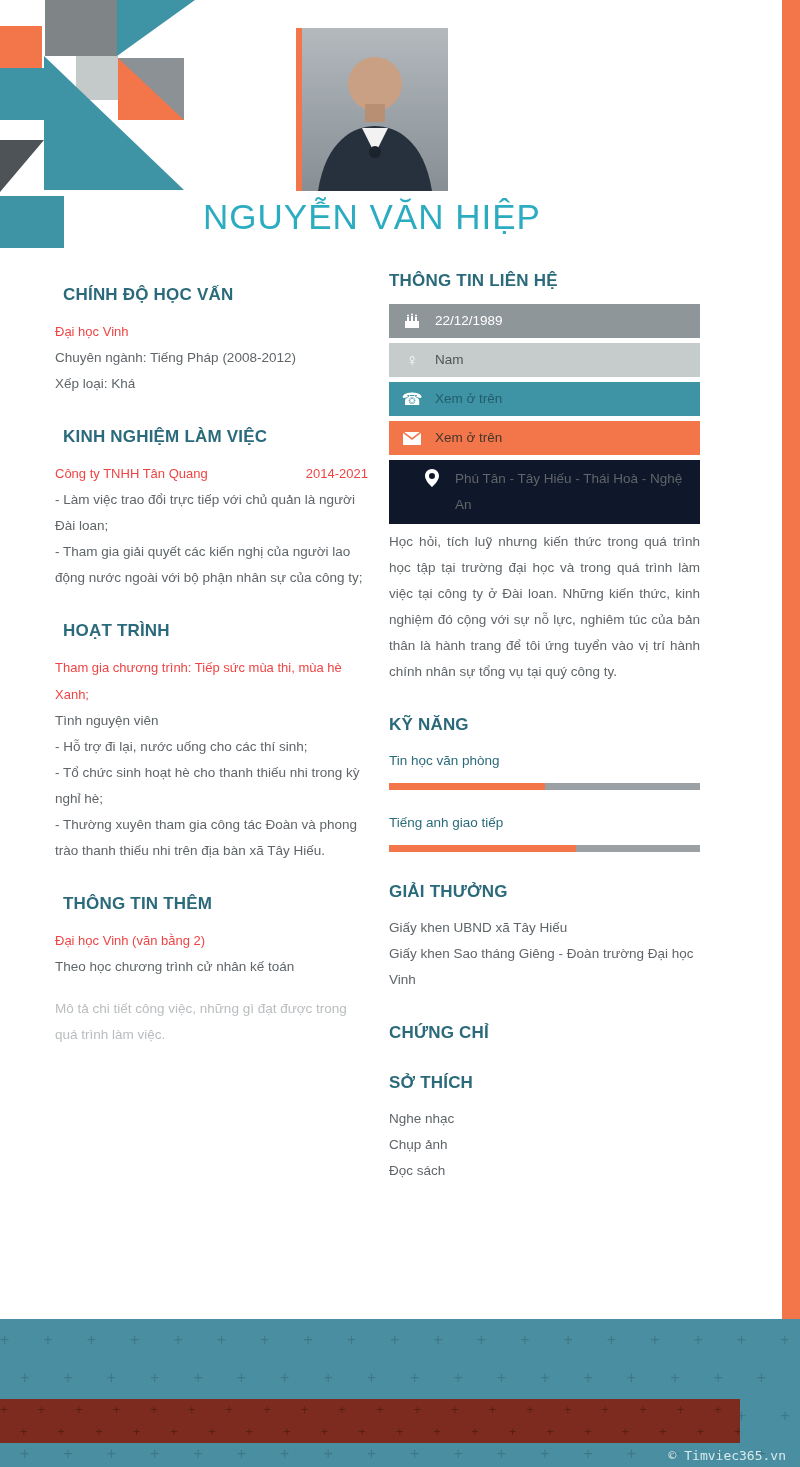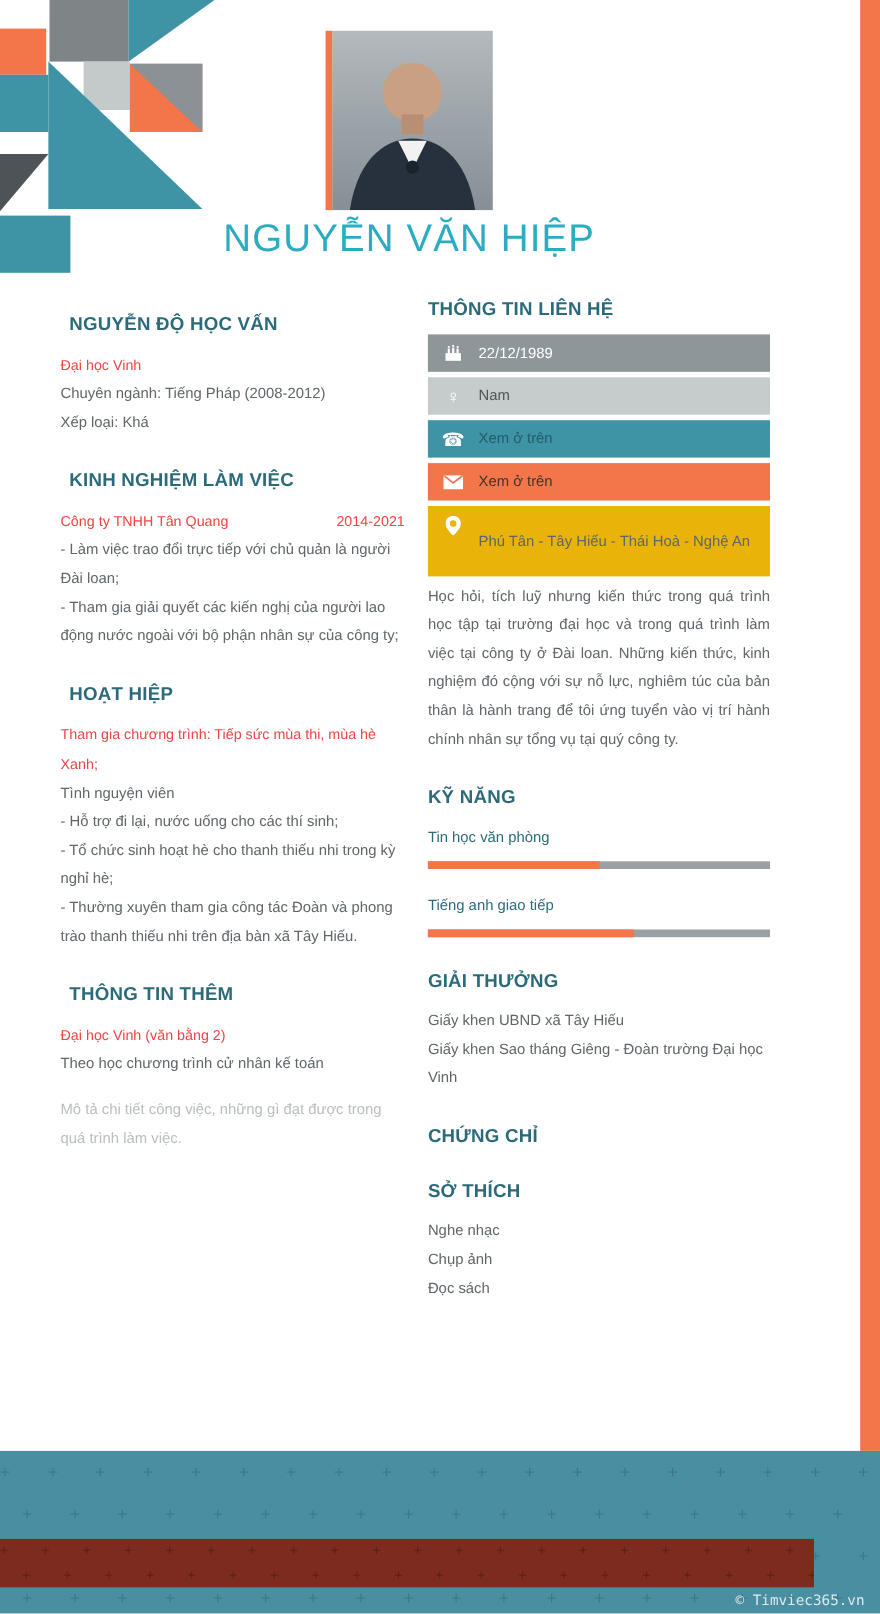--- a/index.html
+++ b/index.html
@@ -63,21 +63,21 @@
   .contact-row { display:flex; align-items:center; min-height:34px; margin-bottom:5px; }
   .contact-row .ic {
     flex:0 0 46px; display:flex; align-items:center; justify-content:center;
     color:#fff; font-size:17px; line-height:1;
   }
   .contact-row .tx { flex:1; padding-right:6px; font-size:13.5px; line-height:26px; }
   .row-gray-dark  { background:#8f9699; } .row-gray-dark .tx { color:#ffffff; }
   .row-gray-light { background:#c6cbcb; } .row-gray-light .tx { color:#4f5456; }
   .row-teal       { background:#3e93a5; } .row-teal .tx { color:#225d6b; }
   .row-orange     { background:#f2764a; } .row-orange .tx { color:#43342c; }
-  .row-mint       { background:#eab308; min-height:64px; } .row-mint .tx { color:#5f6569; padding:6px 6px 6px 0; }
+  .row-mint       { background:#0f172a; min-height:64px;padding-left:20px; } .row-mint .tx { color:#5f6569; padding:6px 6px 6px 0; }
   .row-mint .ic { align-self:flex-start; padding-top:9px; }
 
   .objective-text { text-align:justify; }
 
   
   .skill { margin-bottom:20px; }
   .skill-label { color:#2a6a7a; margin-bottom:9px; }
   .skill-track { height:7px; background:#9aa0a3; position:relative; }
   .skill-fill  { height:7px; background:#f2764a; width:0; }
 
@@ -130,34 +130,34 @@
       <path d="M16,163 C24,112 52,98 73,98 C94,98 122,112 130,163 Z" fill="#27313d"></path>
       <path d="M60,100 L73,126 L86,100 Z" fill="#f2f2f2"></path>
       <circle cx="73" cy="124" r="6" fill="#1b232c"></circle>
     </svg>
   </div>
 
   <h1 class="name">NGUYỄN VĂN HIỆP</h1>
 
   <div class="col-left">
 
-    <h2 class="sec">NGUYỄN ĐỘ HỌC VẤN</h2>
+    <h2 class="sec">CHÍNH ĐỘ HỌC VẤN</h2>
     <p class="orange-sub">Đại học Vinh</p>
     <p>Chuyên ngành: Tiếng Pháp (2008-2012)</p>
     <p>Xếp loại: Khá</p>
 
     <h2 class="sec">KINH NGHIỆM LÀM VIỆC</h2>
     <div class="company-row orange-sub">
       <span>Công ty TNHH Tân Quang</span>
       <span>2014-2021</span>
     </div>
     <p>- Làm việc trao đổi trực tiếp với chủ quản là người Đài loan;</p>
     <p>- Tham gia giải quyết các kiến nghị của người lao động nước ngoài với bộ phận nhân sự của công ty;</p>
 
-    <h2 class="sec">HOẠT HIỆP</h2>
+    <h2 class="sec">HOẠT TRÌNH</h2>
     <p class="orange-sub">Tham gia chương trình: Tiếp sức mùa thi, mùa hè Xanh;</p>
     <p>Tình nguyện viên</p>
     <p>- Hỗ trợ đi lại, nước uống cho các thí sinh;</p>
     <p>- Tổ chức sinh hoạt hè cho thanh thiếu nhi trong kỳ nghỉ hè;</p>
     <p>- Thường xuyên tham gia công tác Đoàn và phong trào thanh thiếu nhi trên địa bàn xã Tây Hiếu.</p>
 
     <h2 class="sec">THÔNG TIN THÊM</h2>
     <p class="orange-sub">Đại học Vinh (văn bằng 2)</p>
     <p>Theo học chương trình cử nhân kế toán</p>
     <p class="placeholder">Mô tả chi tiết công việc, những gì đạt được trong quá trình làm việc.</p>

